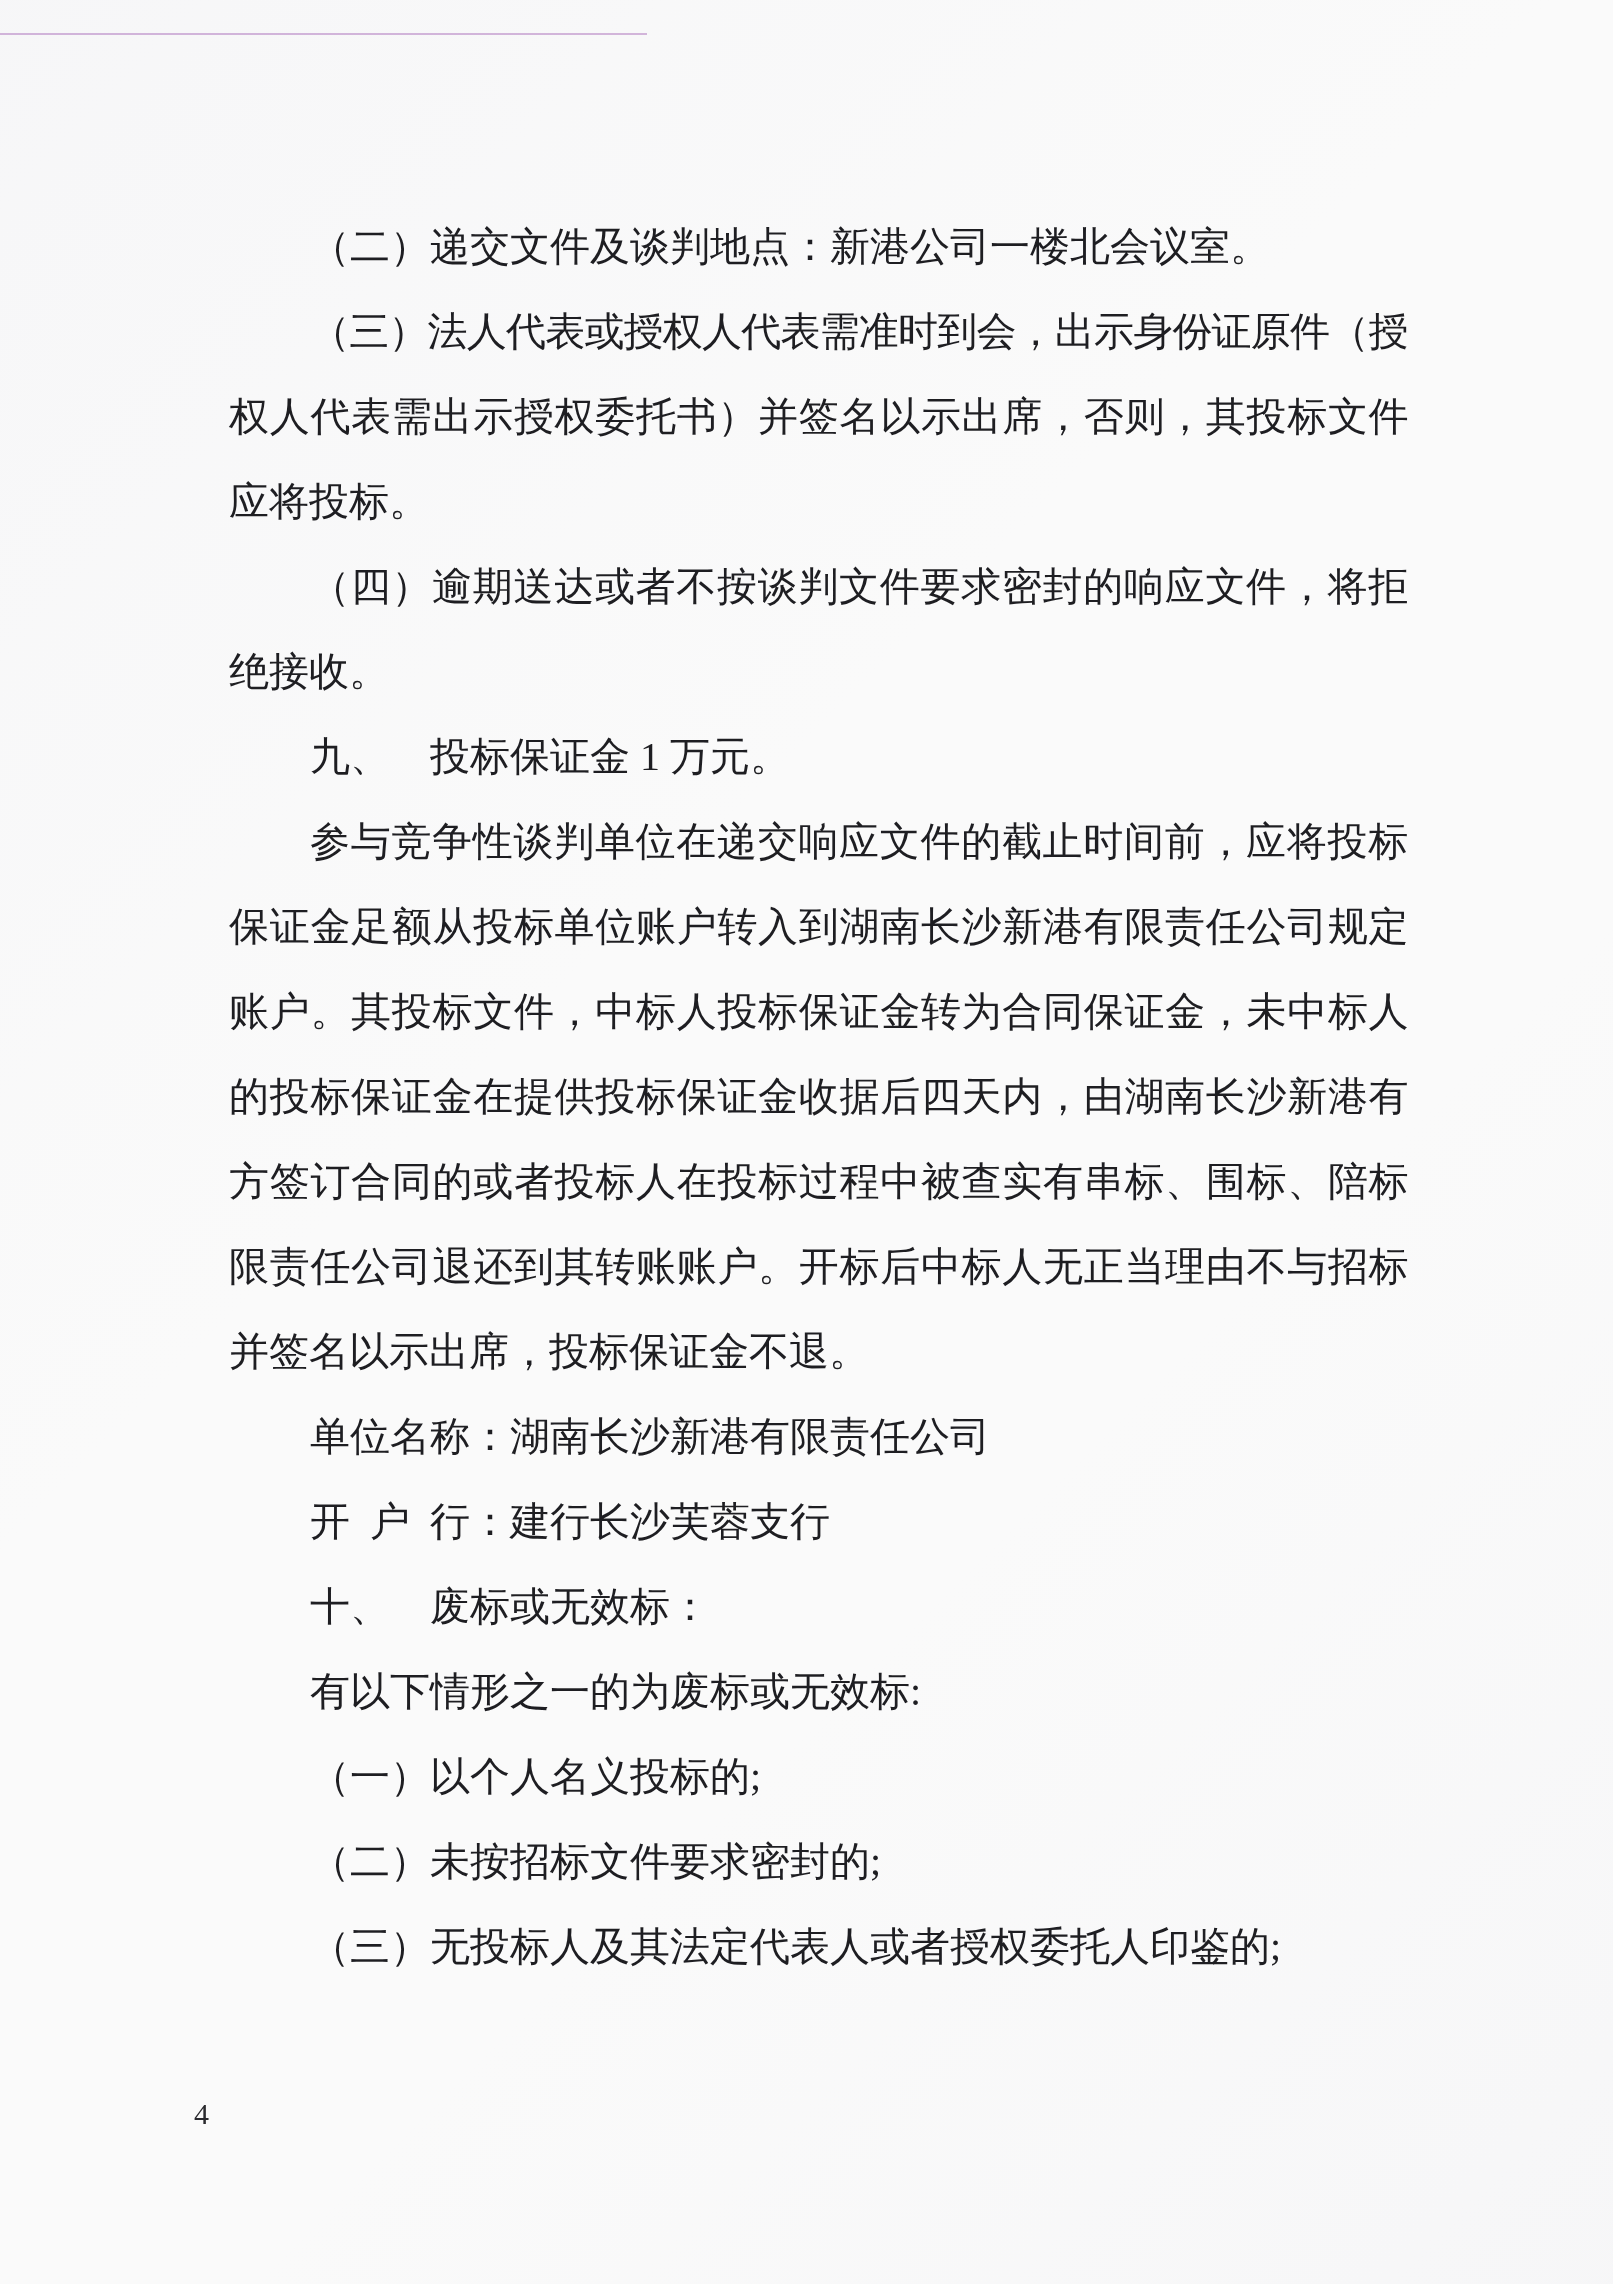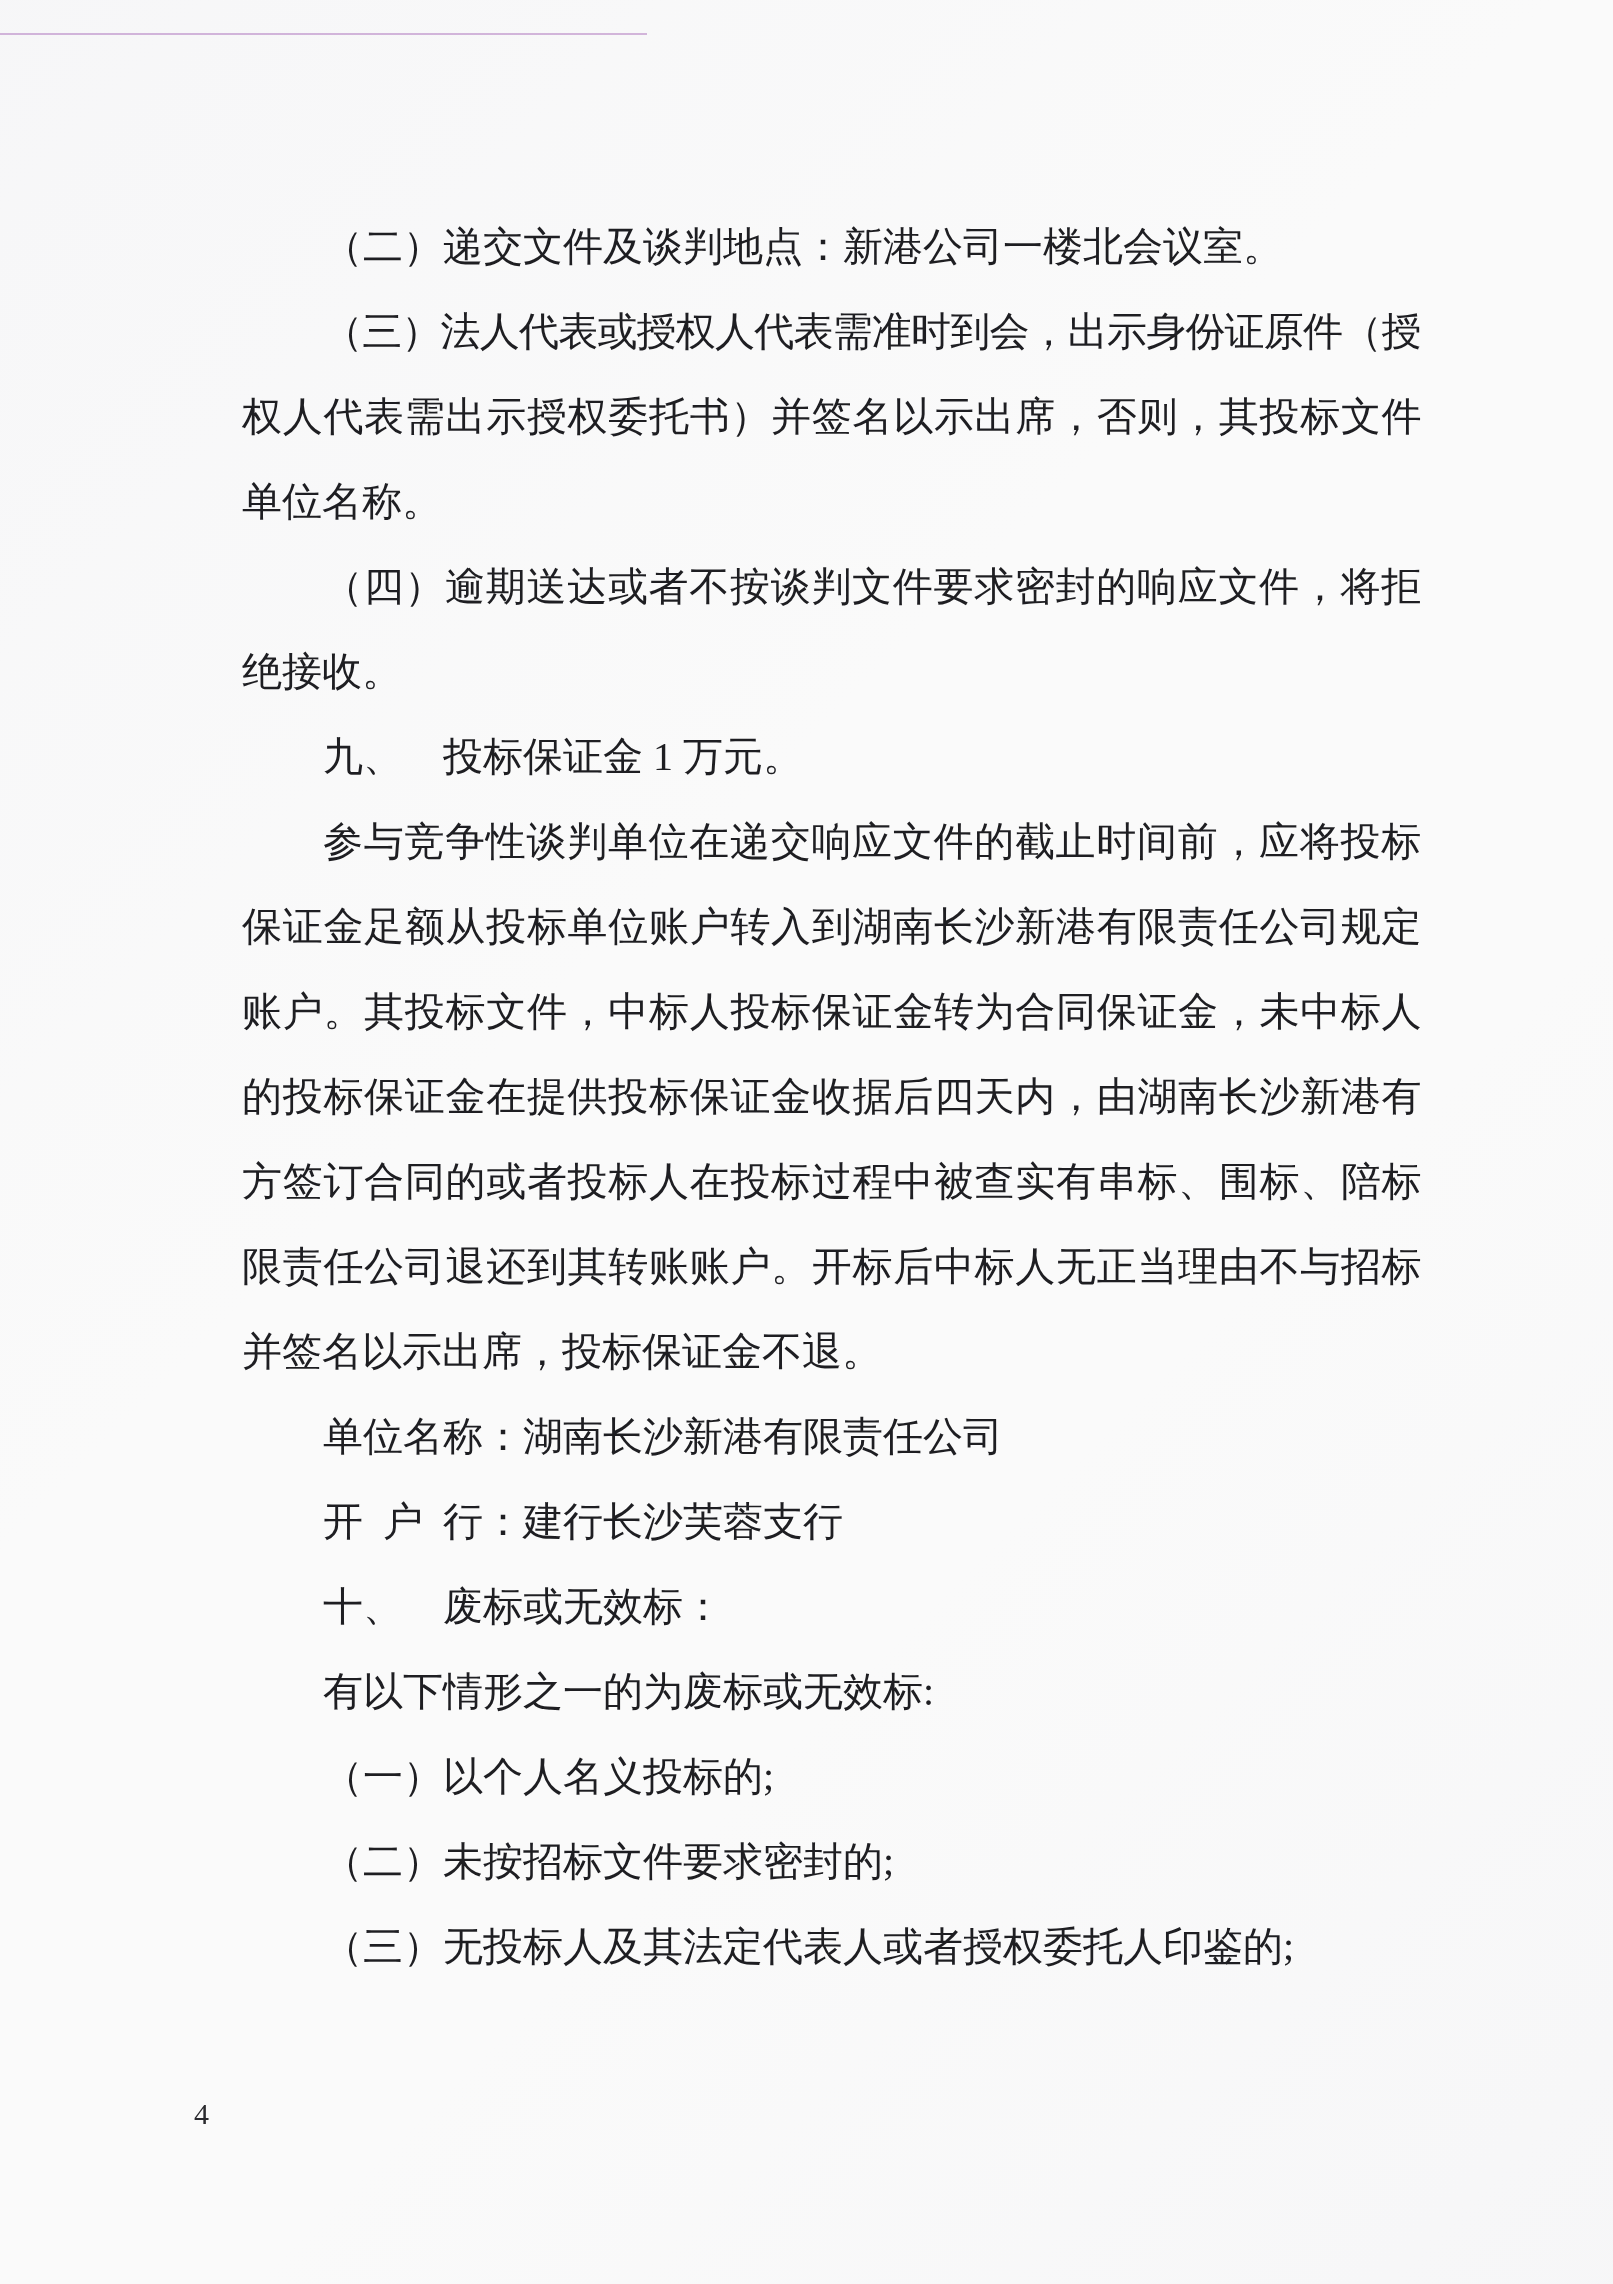--- a/index.html
+++ b/index.html
@@ -22,21 +22,21 @@
   .accent-line {
     position: absolute;
     left: 0;
     top: 33px;
     width: 647px;
     height: 2px;
     background: rgba(172, 113, 188, 0.5);
   }
   .content {
     position: absolute;
-    left: 242px;
+    left: 229px;
     top: 204px;
     width: 1188px;
   }
   .ln {
     font-size: 40px;
     height: 85px;
     line-height: 85px;
     white-space: nowrap;
     letter-spacing: 0;
   }
@@ -55,21 +55,21 @@
 </head>
 <body>
 
 <div class="page">
   <div class="accent-line"></div>
 
   <div class="content">
     <div class="ln ind">（二）递交文件及谈判地点：新港公司一楼北会议室。</div>
     <div class="ln ind lsm">（三）法人代表或授权人代表需准时到会，出示身份证原件（授</div>
     <div class="ln lsp">权人代表需出示授权委托书）并签名以示出席，否则，其投标文件</div>
-    <div class="ln">单位名称。</div>
+    <div class="ln">应将投标。</div>
     <div class="ln ind lsp">（四）逾期送达或者不按谈判文件要求密封的响应文件，将拒</div>
     <div class="ln">绝接收。</div>
     <div class="ln ind">九、　投标保证金 1 万元。</div>
     <div class="ln ind lsp">参与竞争性谈判单位在递交响应文件的截止时间前，应将投标</div>
     <div class="ln lsp">保证金足额从投标单位账户转入到湖南长沙新港有限责任公司规定</div>
     <div class="ln lsp">账户。其投标文件，中标人投标保证金转为合同保证金，未中标人</div>
     <div class="ln lsp">的投标保证金在提供投标保证金收据后四天内，由湖南长沙新港有</div>
     <div class="ln lsp">方签订合同的或者投标人在投标过程中被查实有串标、围标、陪标</div>
     <div class="ln lsp">限责任公司退还到其转账账户。开标后中标人无正当理由不与招标</div>
     <div class="ln">并签名以示出席，投标保证金不退。</div>

